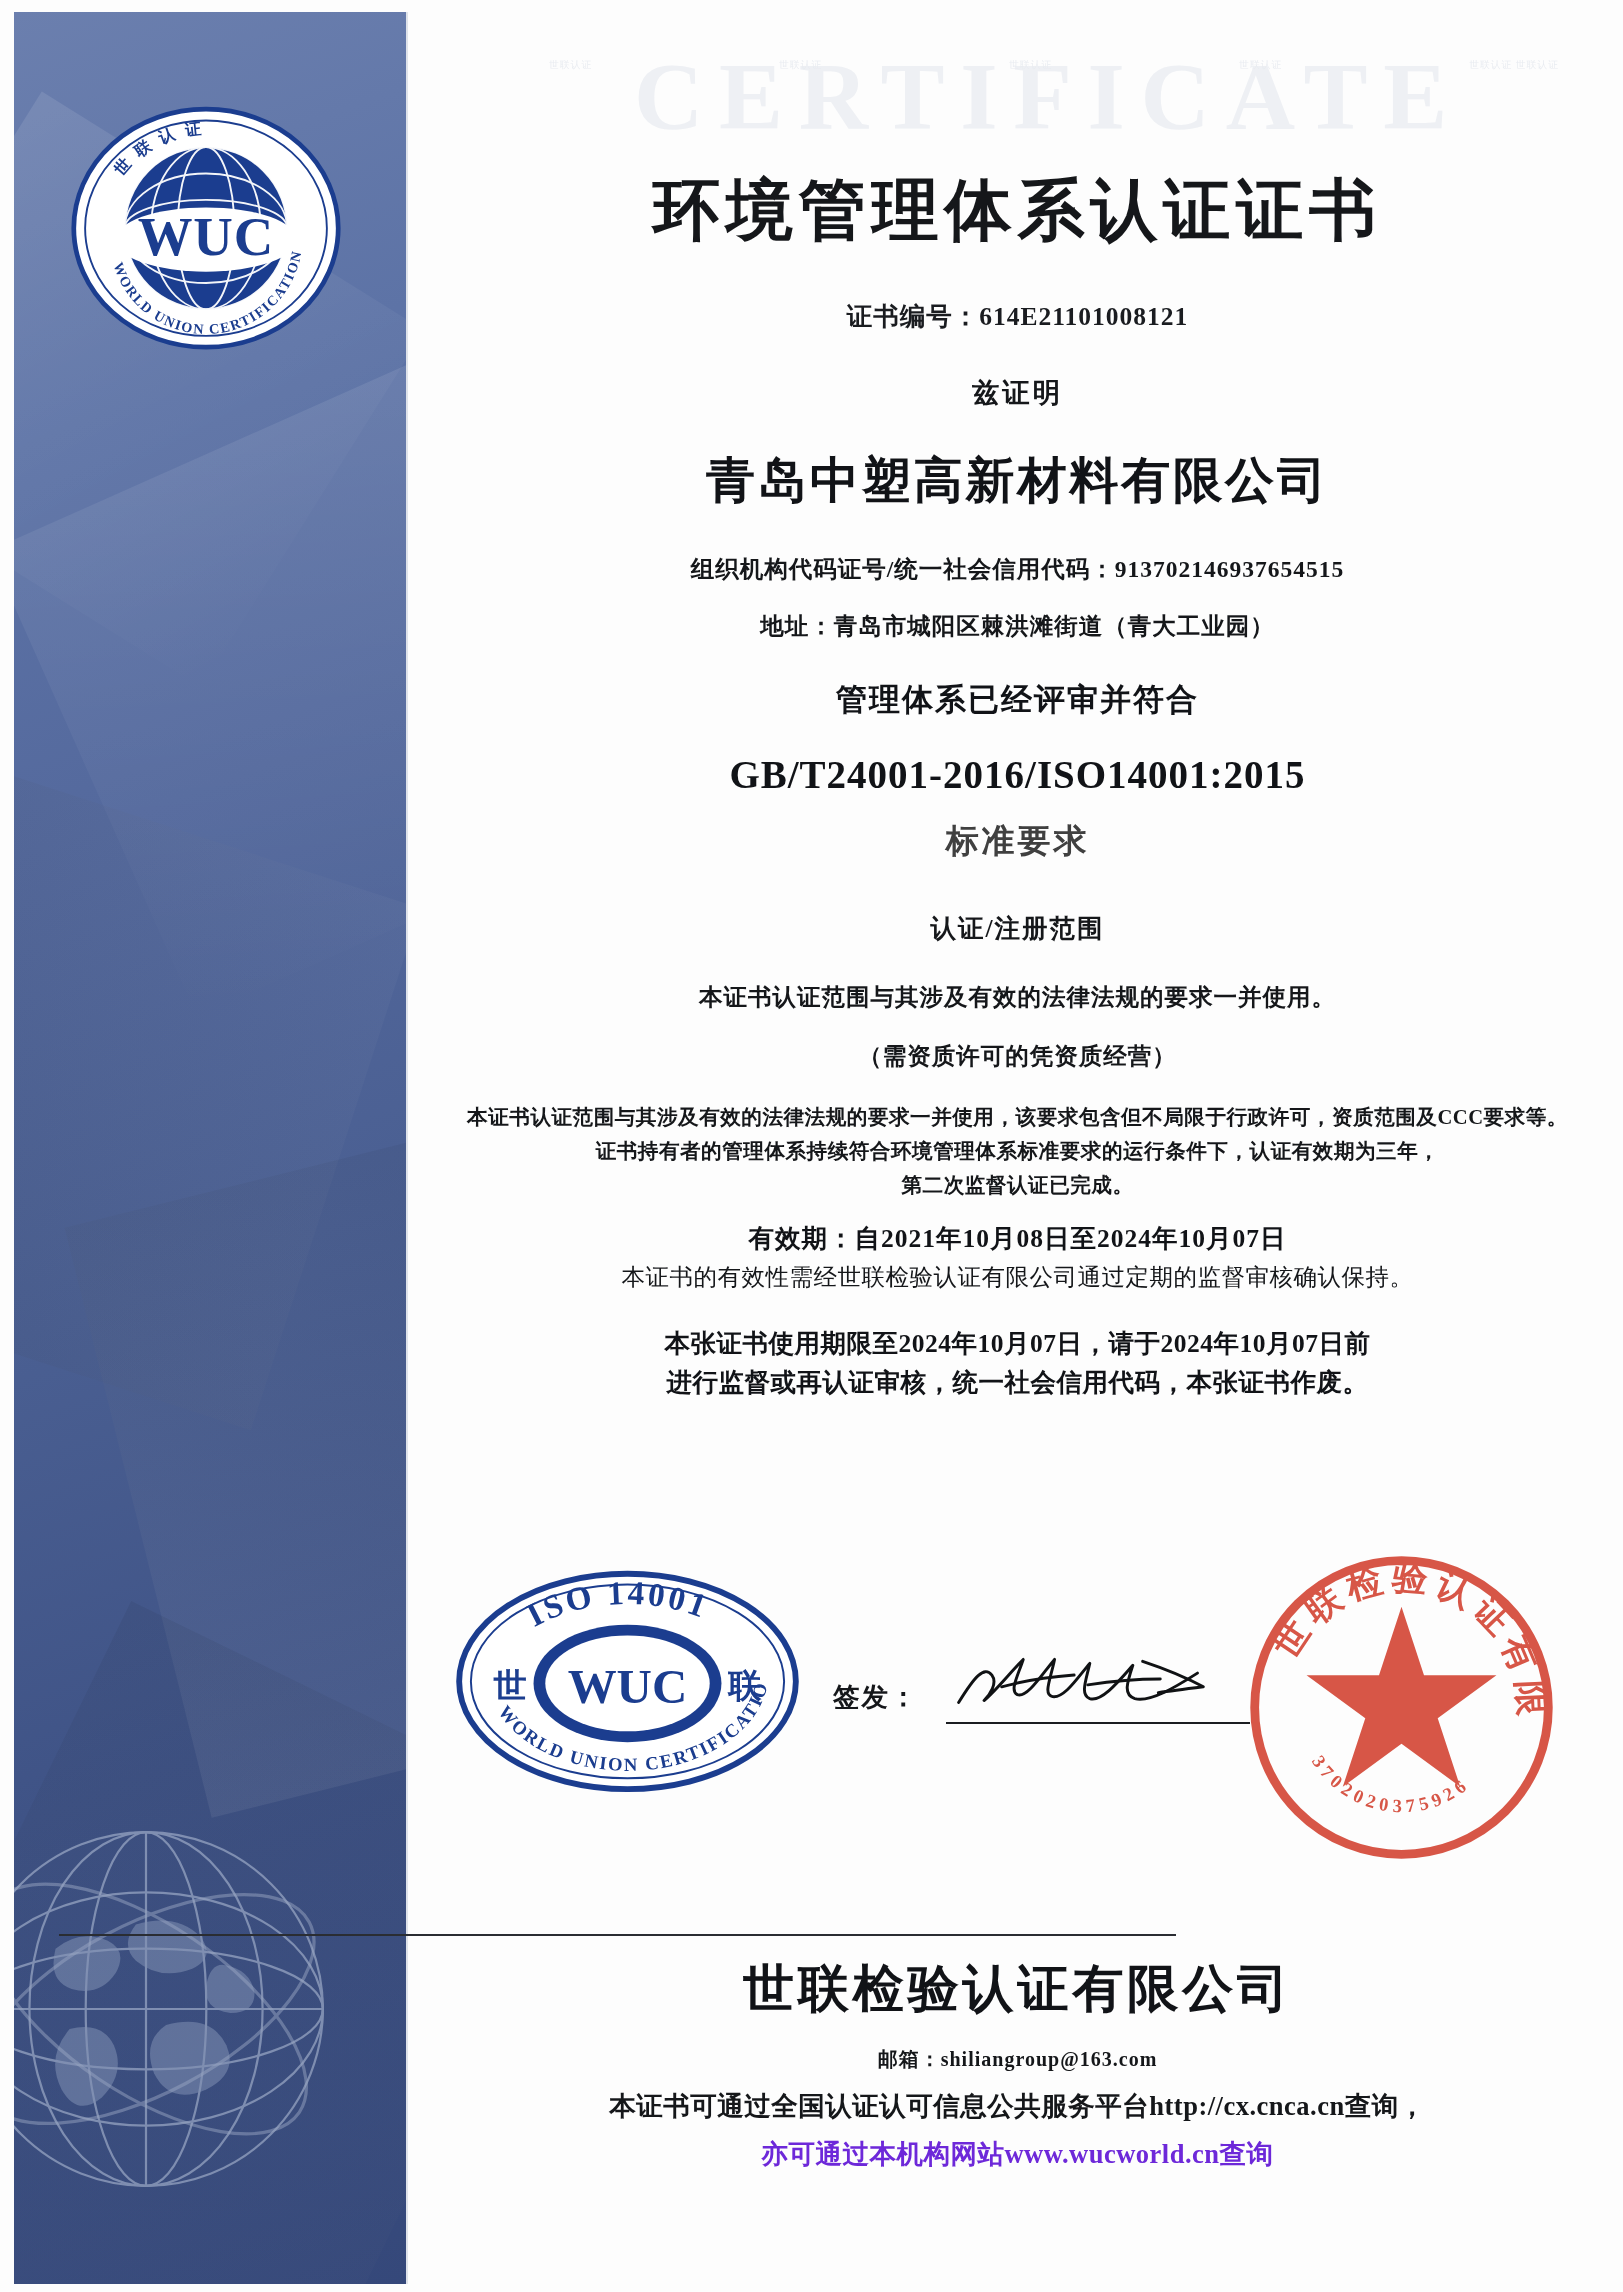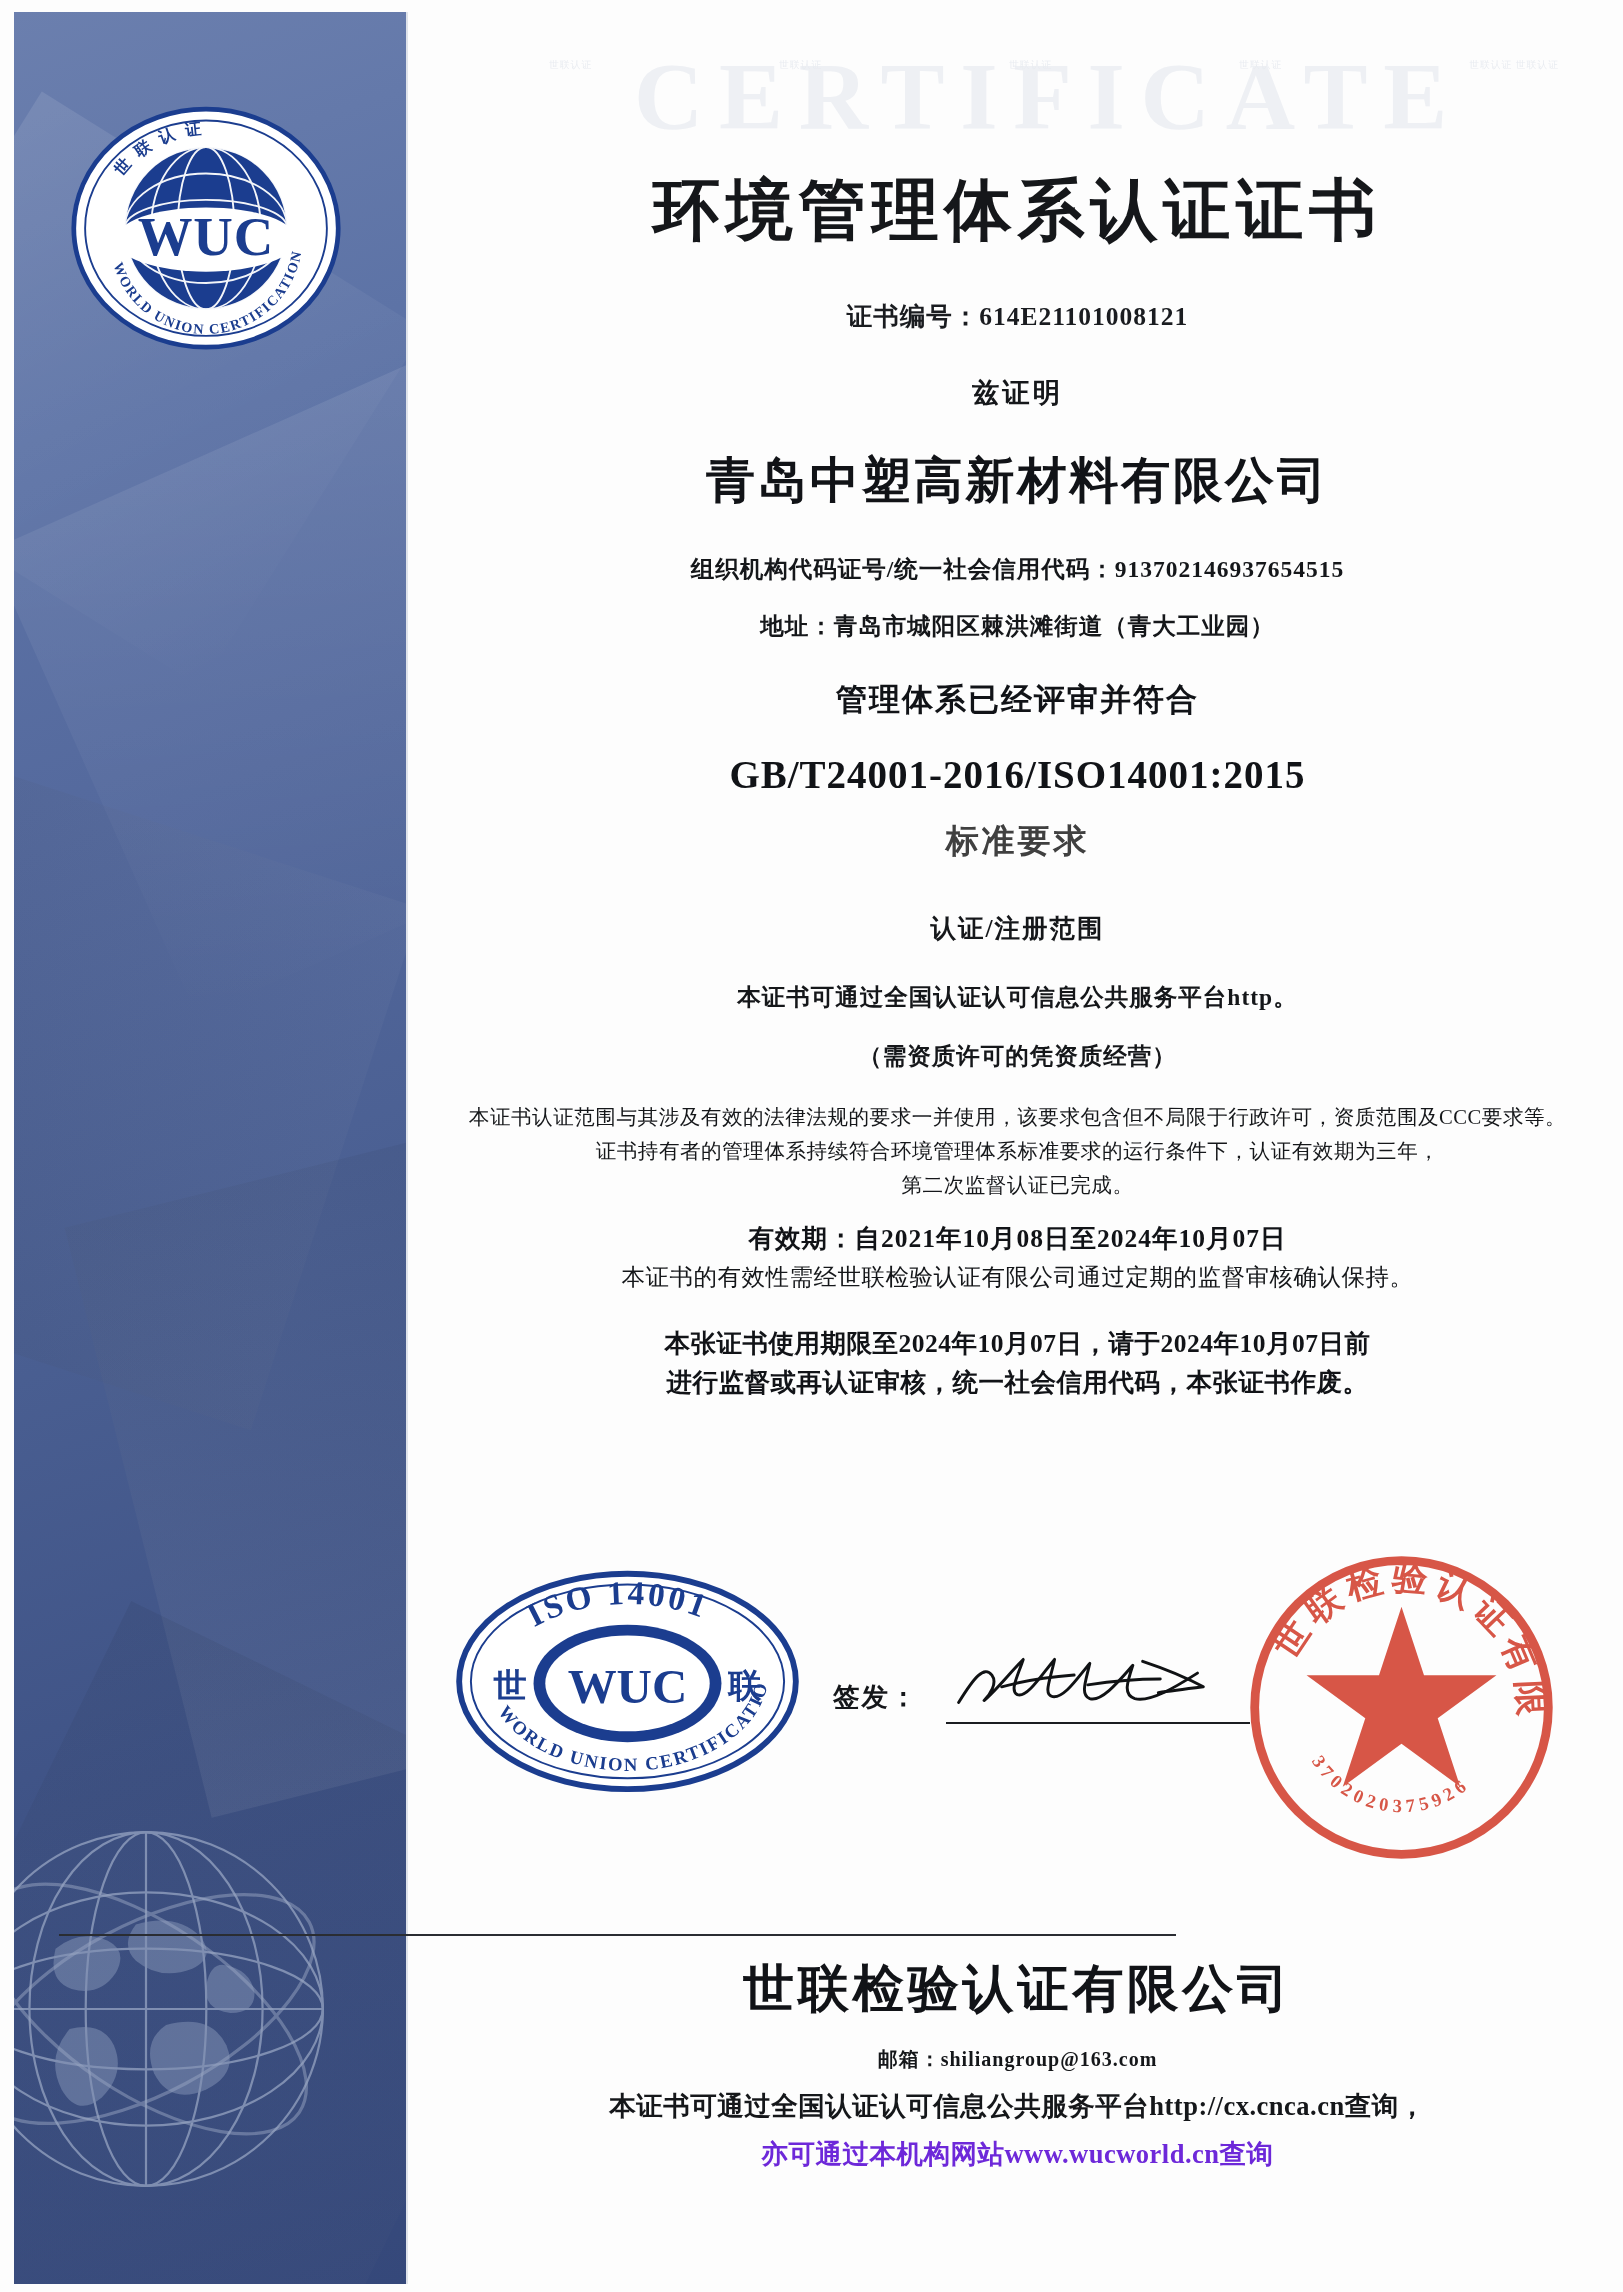--- a/index.html
+++ b/index.html
@@ -224,21 +224,21 @@
     margin-top: 27.4px;
     font-size: 23.5px;
     font-weight: 700;
     letter-spacing: 1px;
     color: #15171a;
   }
 
   .fineprint {
     margin-top: 29px;
     font-size: 20.6px;
-    font-weight: 400;
+    font-weight: 700;
     line-height: 1.65;
     color: #15171a;
     letter-spacing: 0.5px;
   }
 
   .validity {
     margin-top: 17.6px;
     font-size: 25.5px;
     font-weight: 700;
     color: #111317;
@@ -442,21 +442,21 @@
     <div class="cert-title">环境管理体系认证证书</div>
     <div class="cert-no">证书编号：614E21101008121</div>
     <div class="hereby">兹证明</div>
     <div class="company">青岛中塑高新材料有限公司</div>
     <div class="org-code">组织机构代码证号/统一社会信用代码：913702146937654515</div>
     <div class="address">地址：青岛市城阳区棘洪滩街道（青大工业园）</div>
     <div class="assessed">管理体系已经评审并符合</div>
     <div class="standard">GB/T24001-2016/ISO14001:2015</div>
     <div class="standard-req">标准要求</div>
     <div class="scope-label">认证/注册范围</div>
-    <div class="scope-text">本证书可通过全国认证认可信息公共服务平台http。</div>
+    <div class="scope-text">本证书认证范围与其涉及有效的法律法规的要求一并使用。</div>
     <div class="scope-note">（需资质许可的凭资质经营）</div>
 
     <div class="fineprint">
       <div>本证书认证范围与其涉及有效的法律法规的要求一并使用，该要求包含但不局限于行政许可，资质范围及CCC要求等。</div>
       <div>证书持有者的管理体系持续符合环境管理体系标准要求的运行条件下，认证有效期为三年，</div>
       <div>第二次监督认证已完成。</div>
     </div>
 
     <div class="validity">有效期：自2021年10月08日至2024年10月07日</div>
     <div class="maintain">本证书的有效性需经世联检验认证有限公司通过定期的监督审核确认保持。</div>

